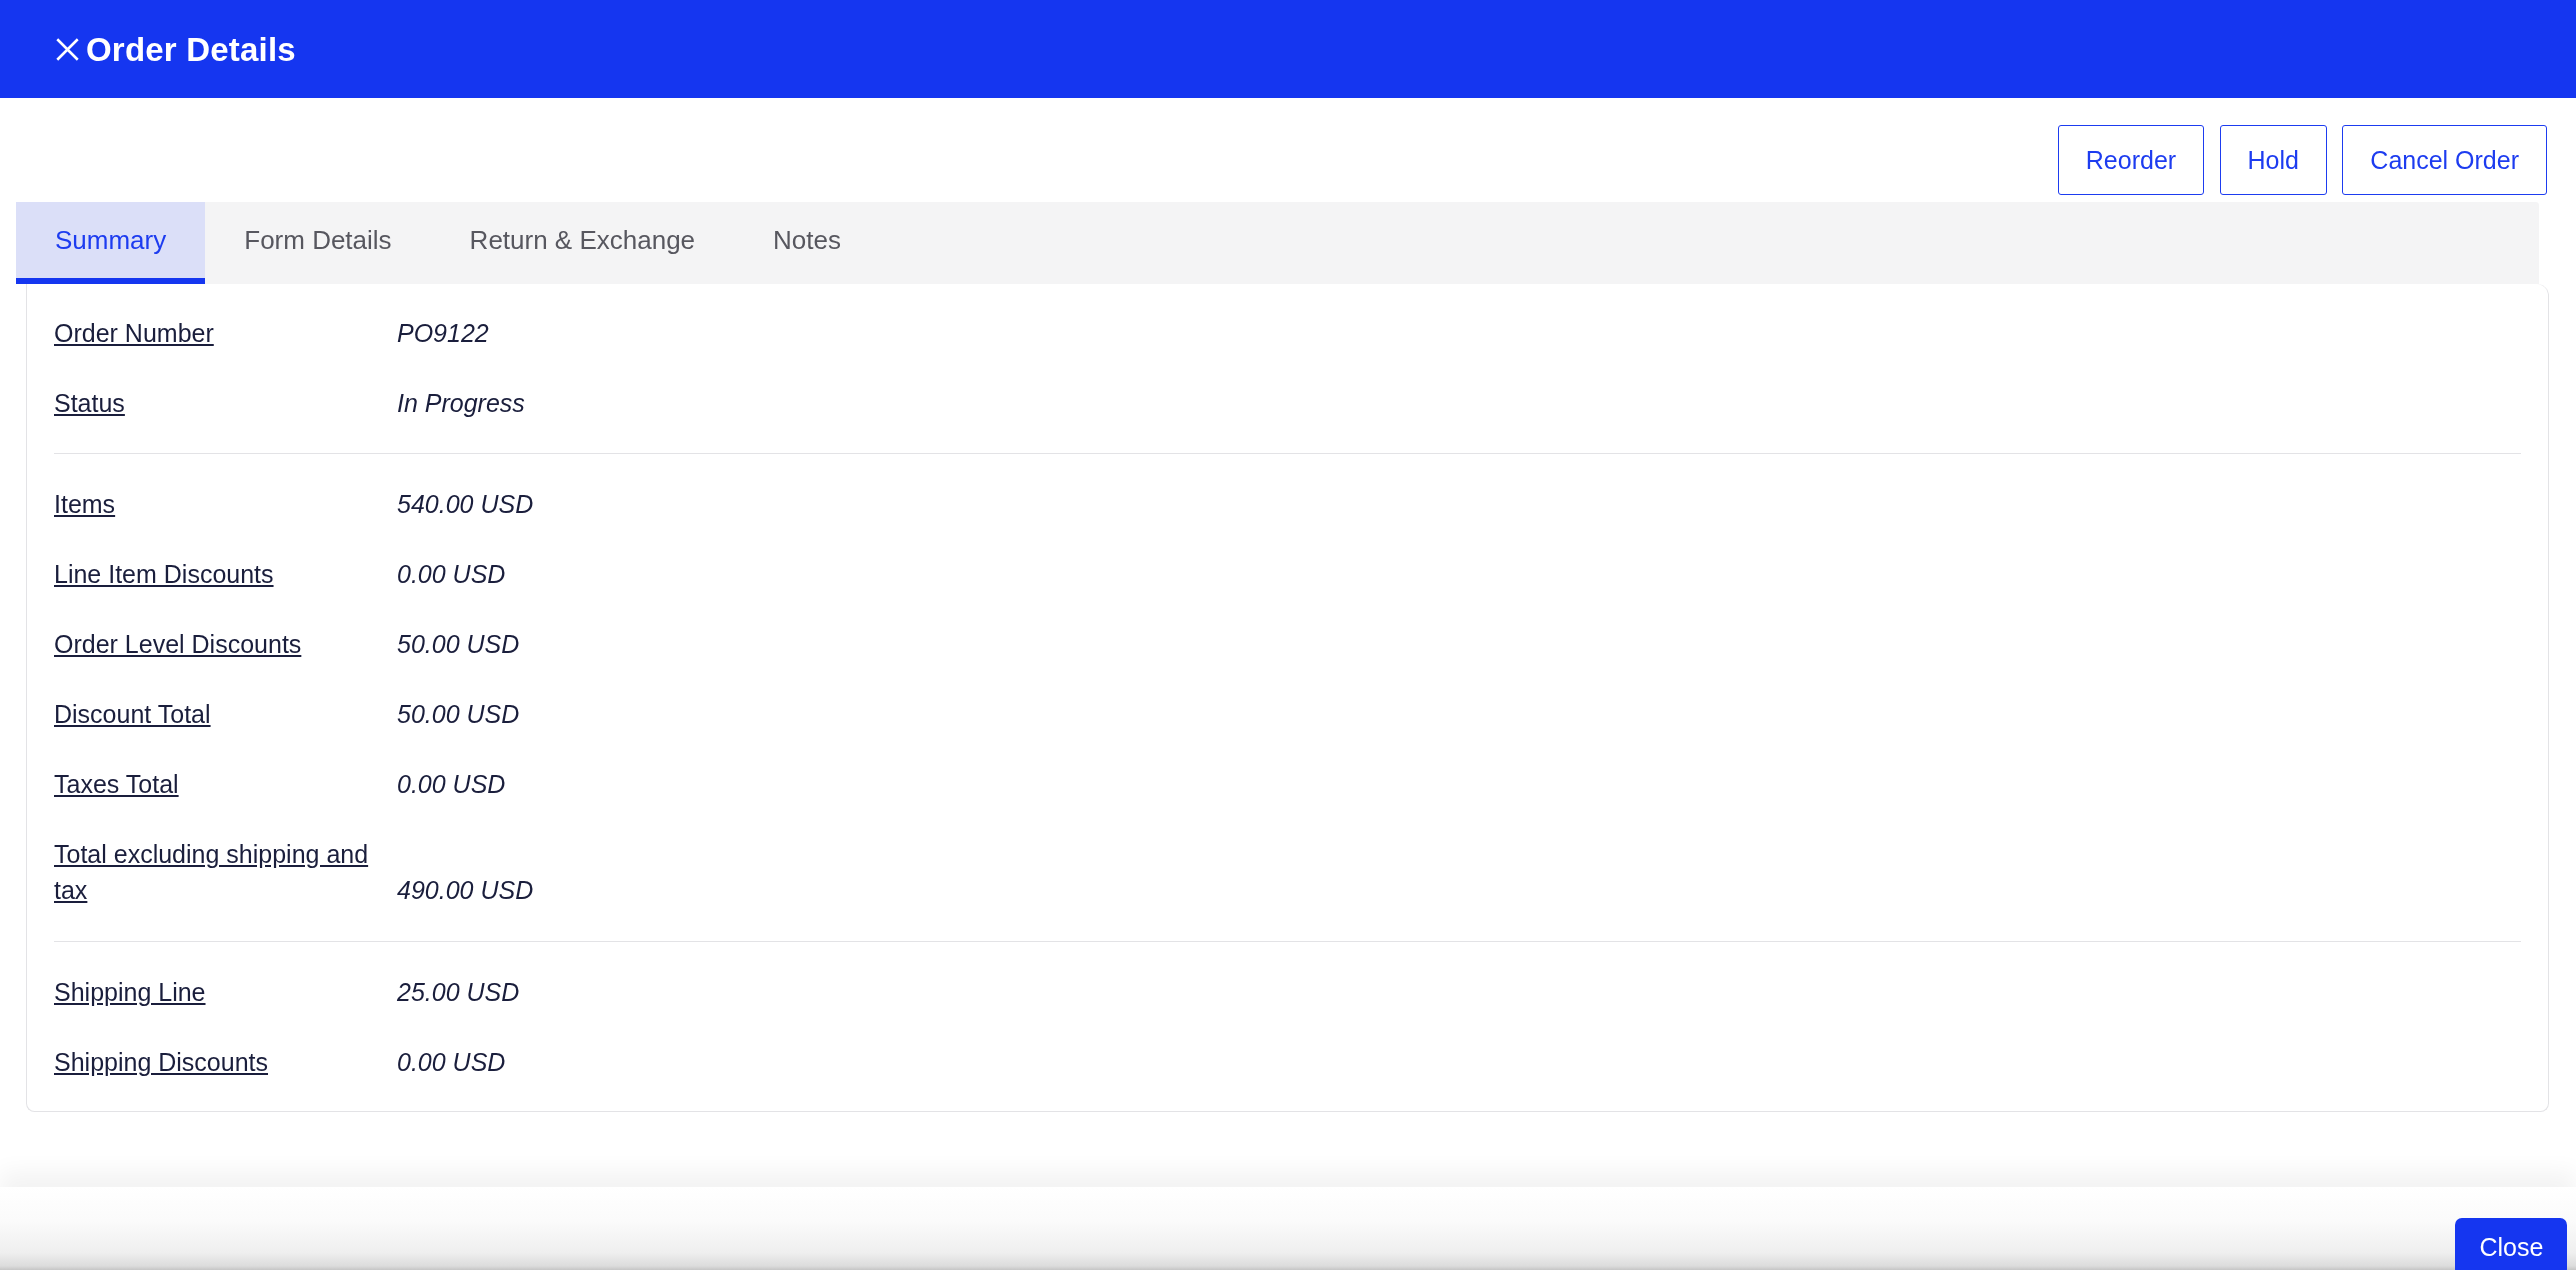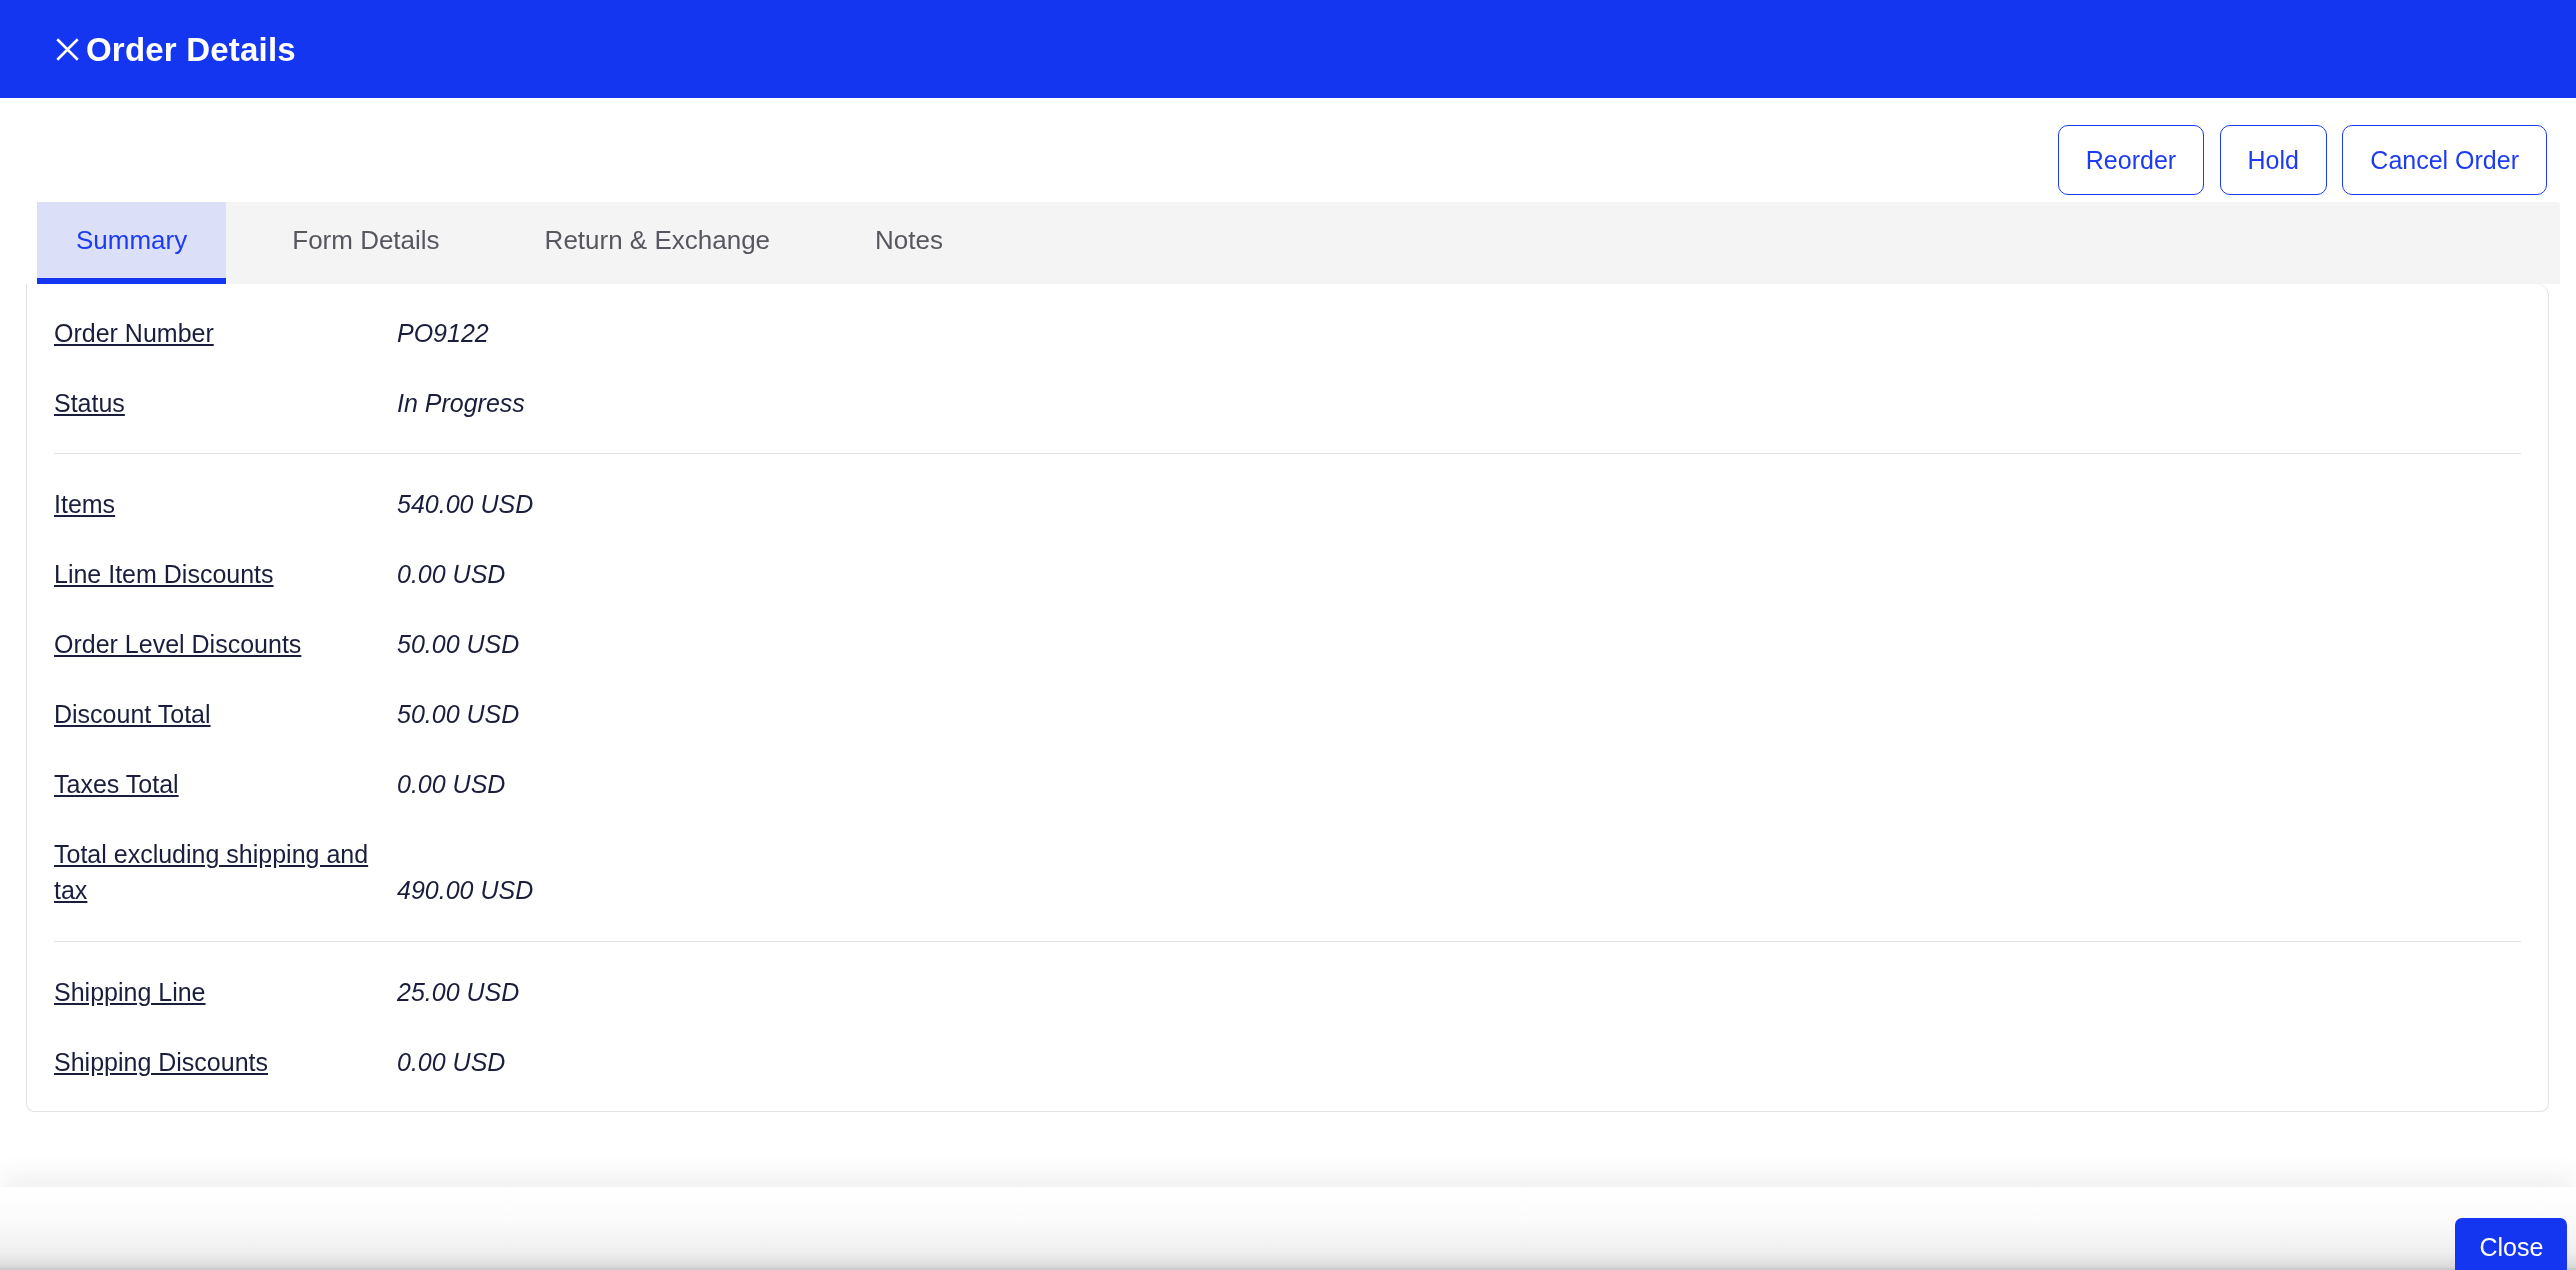--- a/index.html
+++ b/index.html
@@ -27,27 +27,27 @@
   .header h1{
     margin:0;color:#fff;font-size:33px;font-weight:600;letter-spacing:0.2px;line-height:1;
   }
   
   .toolbar{
     height:104px;flex:0 0 auto;display:flex;justify-content:flex-end;
     align-items:flex-end;gap:15.4px;padding:0 29px 6.9px 0;
   }
   .btn-outline{
     height:70px;padding:0 27px;background:#fff;border:1.7px solid var(--accent-text);
-    border-radius:10px;color:var(--accent-text);font-size:25px;
+    border-radius:3px;color:var(--accent-text);font-size:25px;
     font-family:"Liberation Sans",sans-serif;cursor:pointer;line-height:1;
   }
   
   .tabbar{
-    margin-left:37px;width:2523px;height:82px;background:var(--tab-bar-bg);
-    display:flex;flex:0 0 auto;border-radius:3.4px 3.4px 0 0;gap:27px;
+    margin-left:16px;width:2523px;height:82px;background:var(--tab-bar-bg);
+    display:flex;flex:0 0 auto;border-radius:3.4px 3.4px 0 0;
   }
   .tab{
     padding:0 39px;display:flex;align-items:center;font-size:26px;
     color:var(--text-muted);cursor:pointer;border-bottom:6px solid transparent;
   }
   .tab.active{
     background:var(--active-tab-bg);color:var(--accent-text);
     border-bottom:6px solid var(--accent);
   }
   

